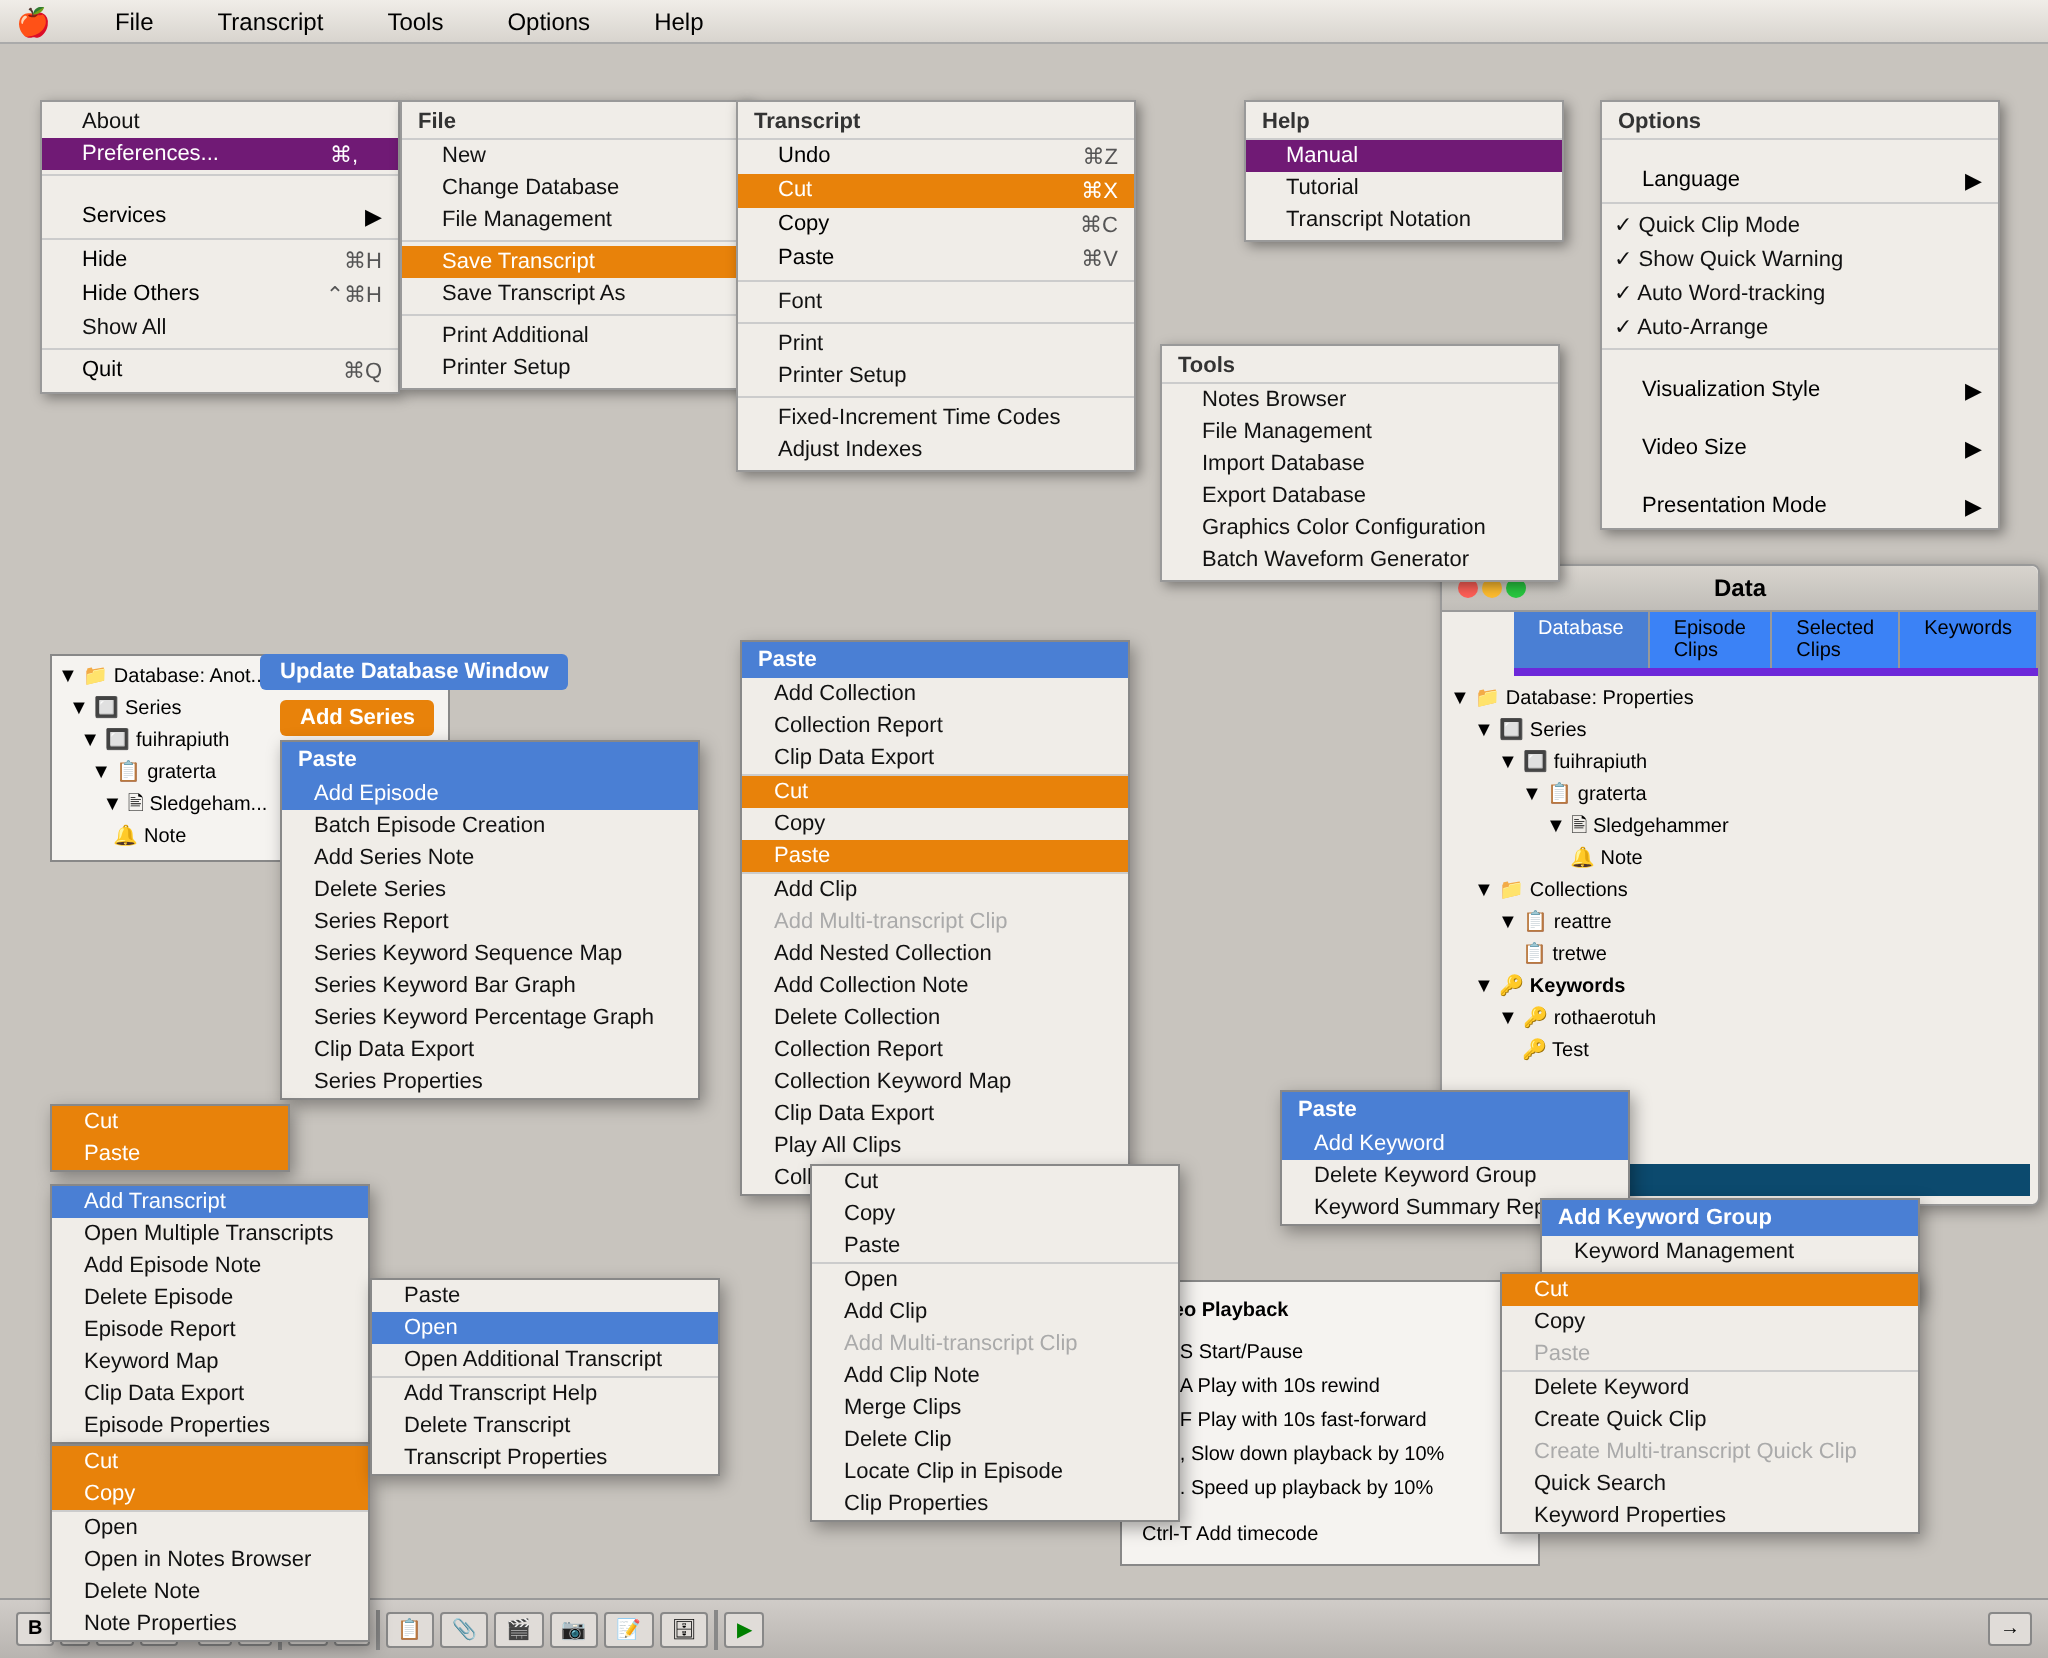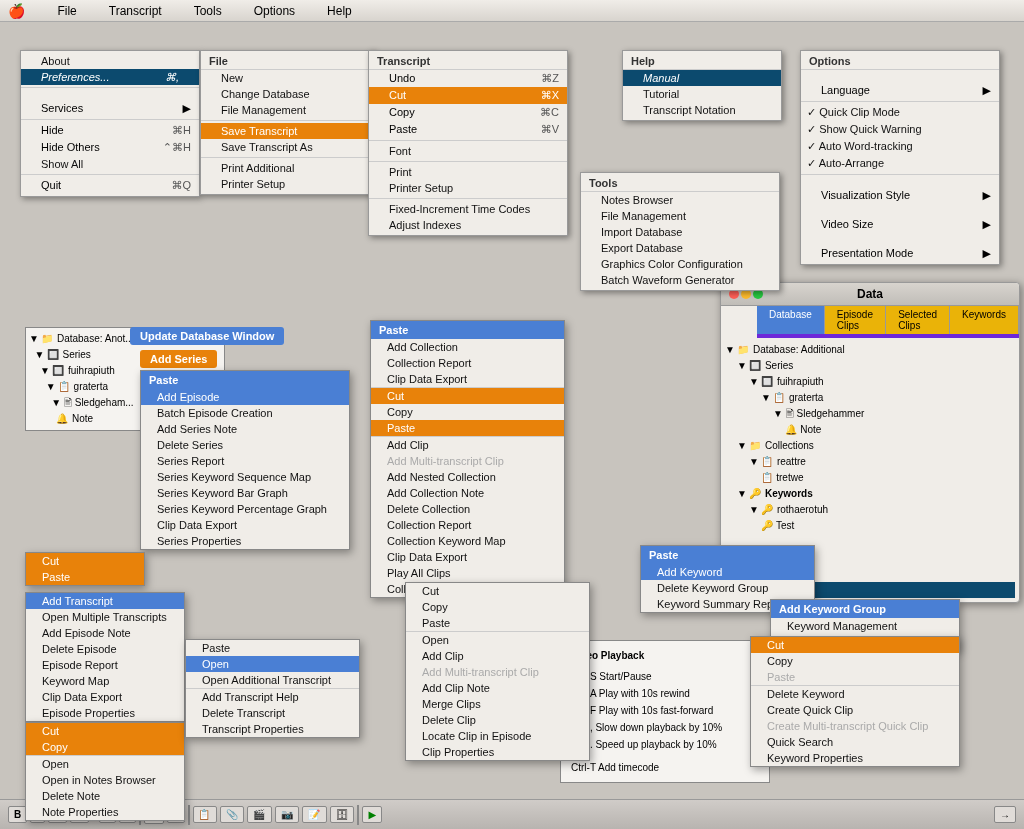--- a/index.html
+++ b/index.html
@@ -51,21 +51,21 @@
       font-weight: bold;
       font-size: 11px;
       color: #333;
     }
     .menu-item {
       padding: 2px 20px;
       cursor: pointer;
       white-space: nowrap;
       color: #111;
     }
-    .menu-item.highlighted { background: #0c4a6e; color: white; font-style: italic; }
+    .menu-item.highlighted { background: #701a75; color: white; }
     .menu-item.orange-bg { background: #e8820a; color: white; }
     .menu-divider { height: 1px; background: #ccc; margin: 2px 0; }
     .menu-item-with-shortcut {
       display: flex;
       justify-content: space-between;
       padding: 2px 8px 2px 20px;
       cursor: pointer;
       white-space: nowrap;
     }
     .menu-item-with-shortcut.orange-bg { background: #e8820a; color: white; }
@@ -112,21 +112,21 @@
       display: flex;
       background: #e0dcd8;
       border-bottom: 4px solid #6d28d9;
       margin-left: 36px;
     }
     .db-tab {
       padding: 3px 12px;
       font-size: 10px;
       border-right: 1px solid #999;
       cursor: pointer;
-      background: #eab308;
+      background: #3b82f6;
     }
     .db-tab.active {
       background: #4a7fd4;
       color: white;
     }
     .db-tree {
       padding: 4px;
       font-size: 10px;
       line-height: 1.6;
     }
@@ -507,21 +507,21 @@
       </div>
       <span>Data</span>
     </div>
     <div class="db-tabs">
       <div class="db-tab active">Database</div>
       <div class="db-tab">Episode Clips</div>
       <div class="db-tab">Selected Clips</div>
       <div class="db-tab">Keywords</div>
     </div>
     <div class="db-tree">
-      <div>▼ 📁 Database: Additional</div>
+      <div>▼ 📁 Database: Properties</div>
       <div style="padding-left:12px;">▼ 🔲 Series</div>
       <div style="padding-left:24px;">▼ 🔲 fuihrapiuth</div>
       <div style="padding-left:36px;">▼ 📋 graterta</div>
       <div style="padding-left:48px;">▼ 🖹 Sledgehammer</div>
       <div style="padding-left:60px;">🔔 Note</div>
       <div style="padding-left:12px;">▼ 📁 Collections</div>
       <div style="padding-left:24px;">▼ 📋 reattre</div>
       <div style="padding-left:36px;">📋 tretwe</div>
       <div style="padding-left:12px;font-weight:bold;">▼ 🔑 Keywords</div>
       <div style="padding-left:24px;">▼ 🔑 rothaerotuh</div>

